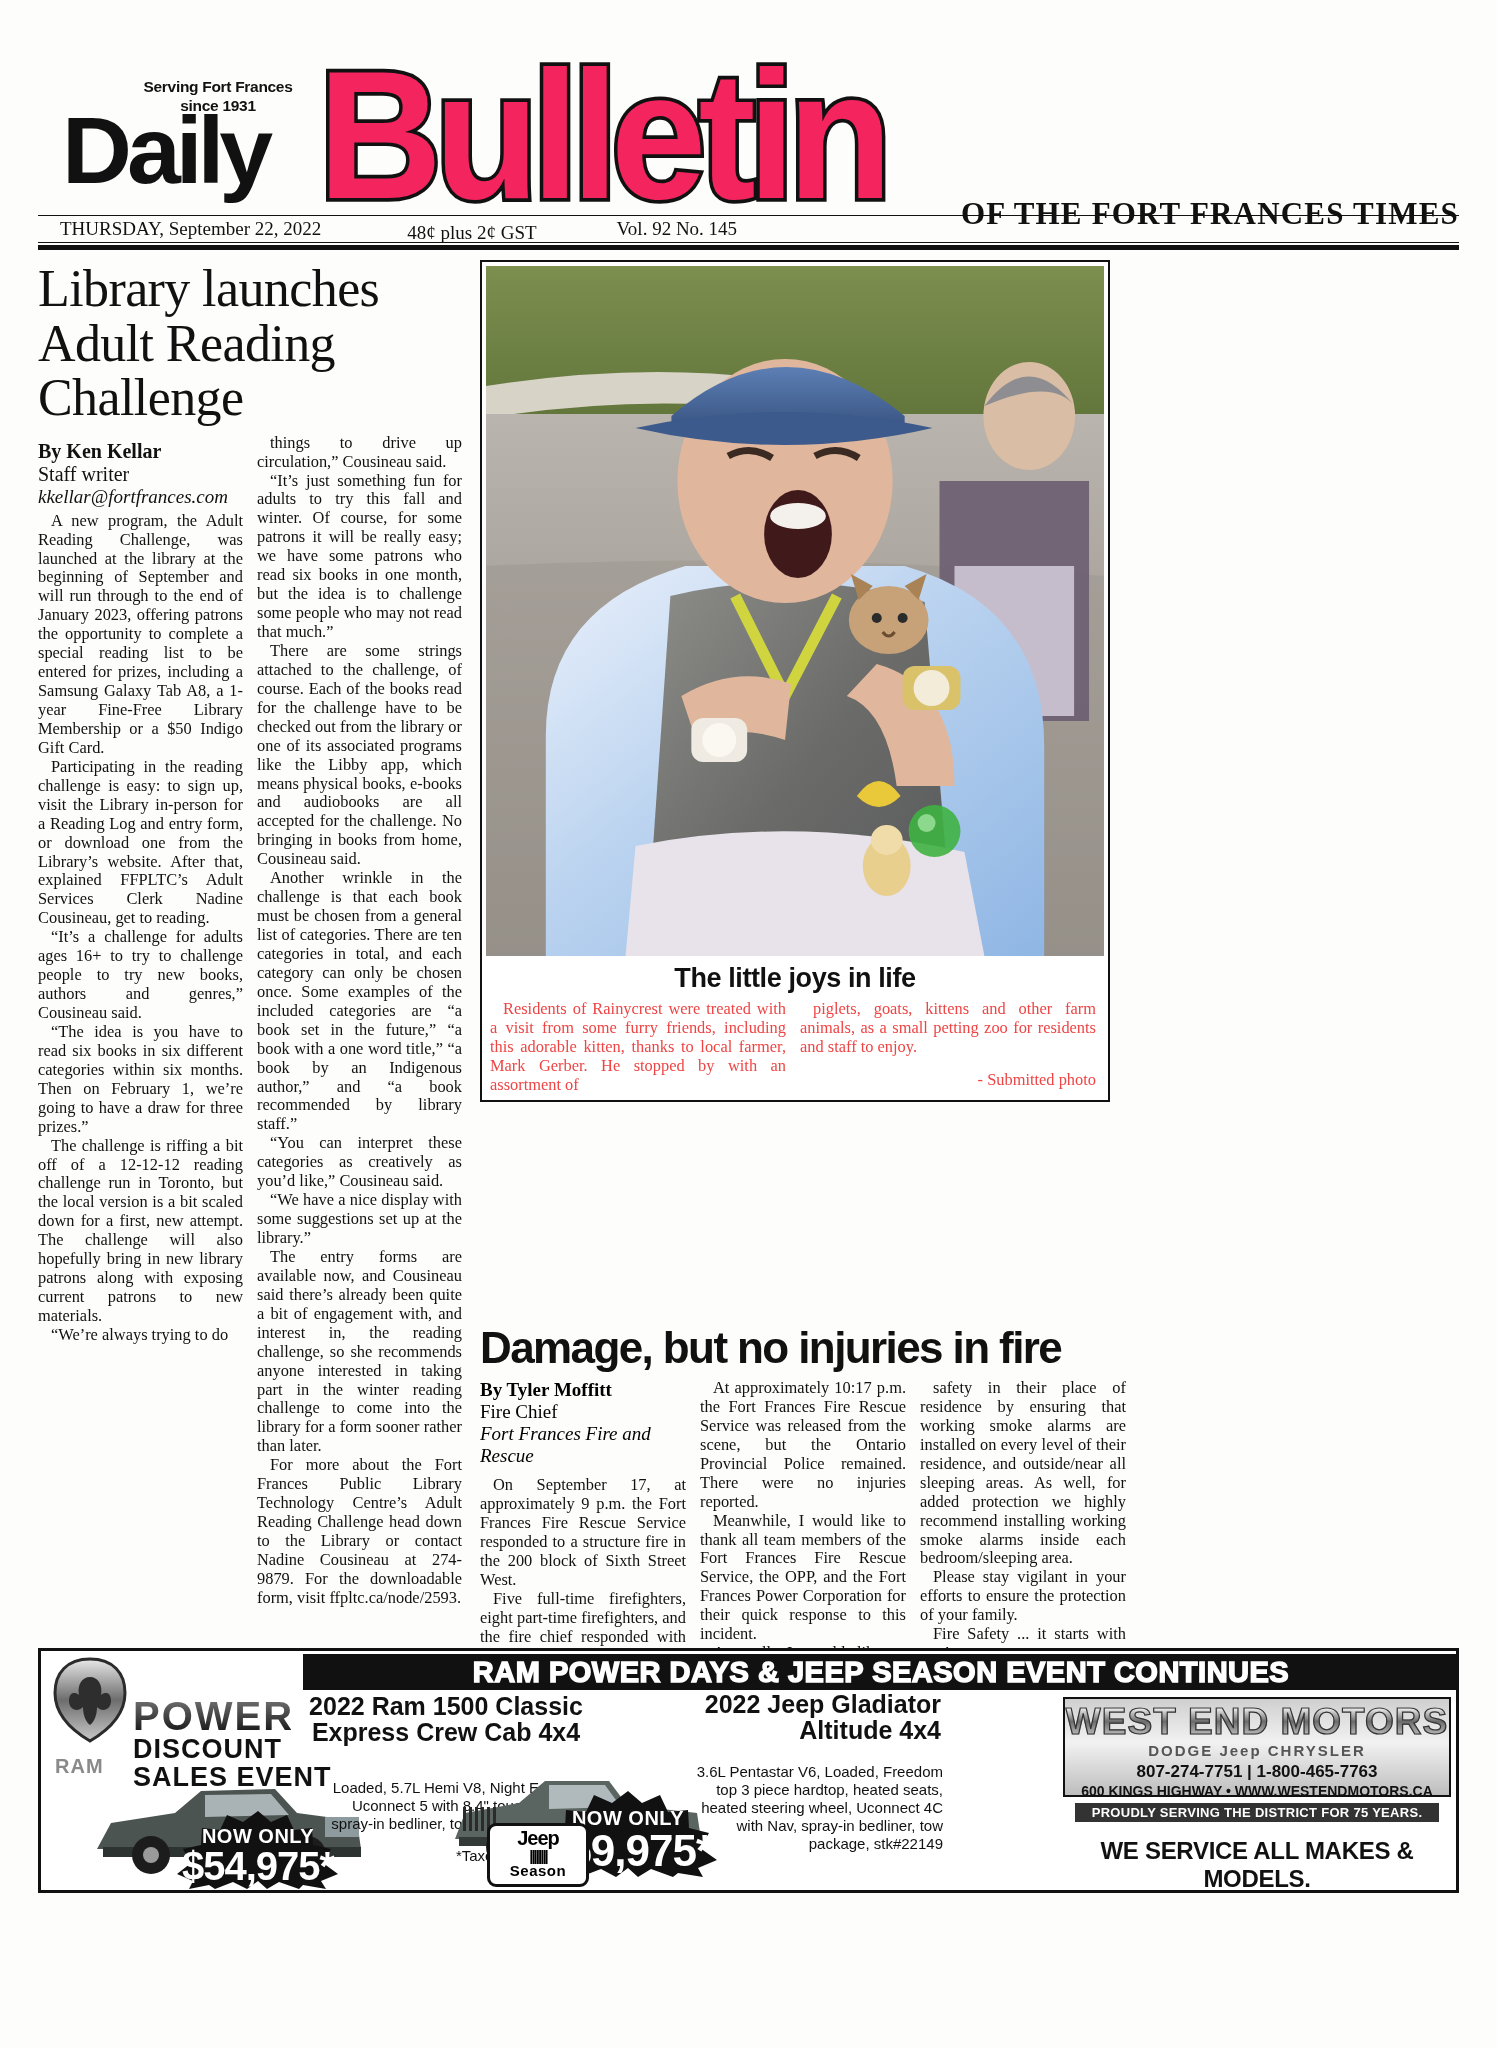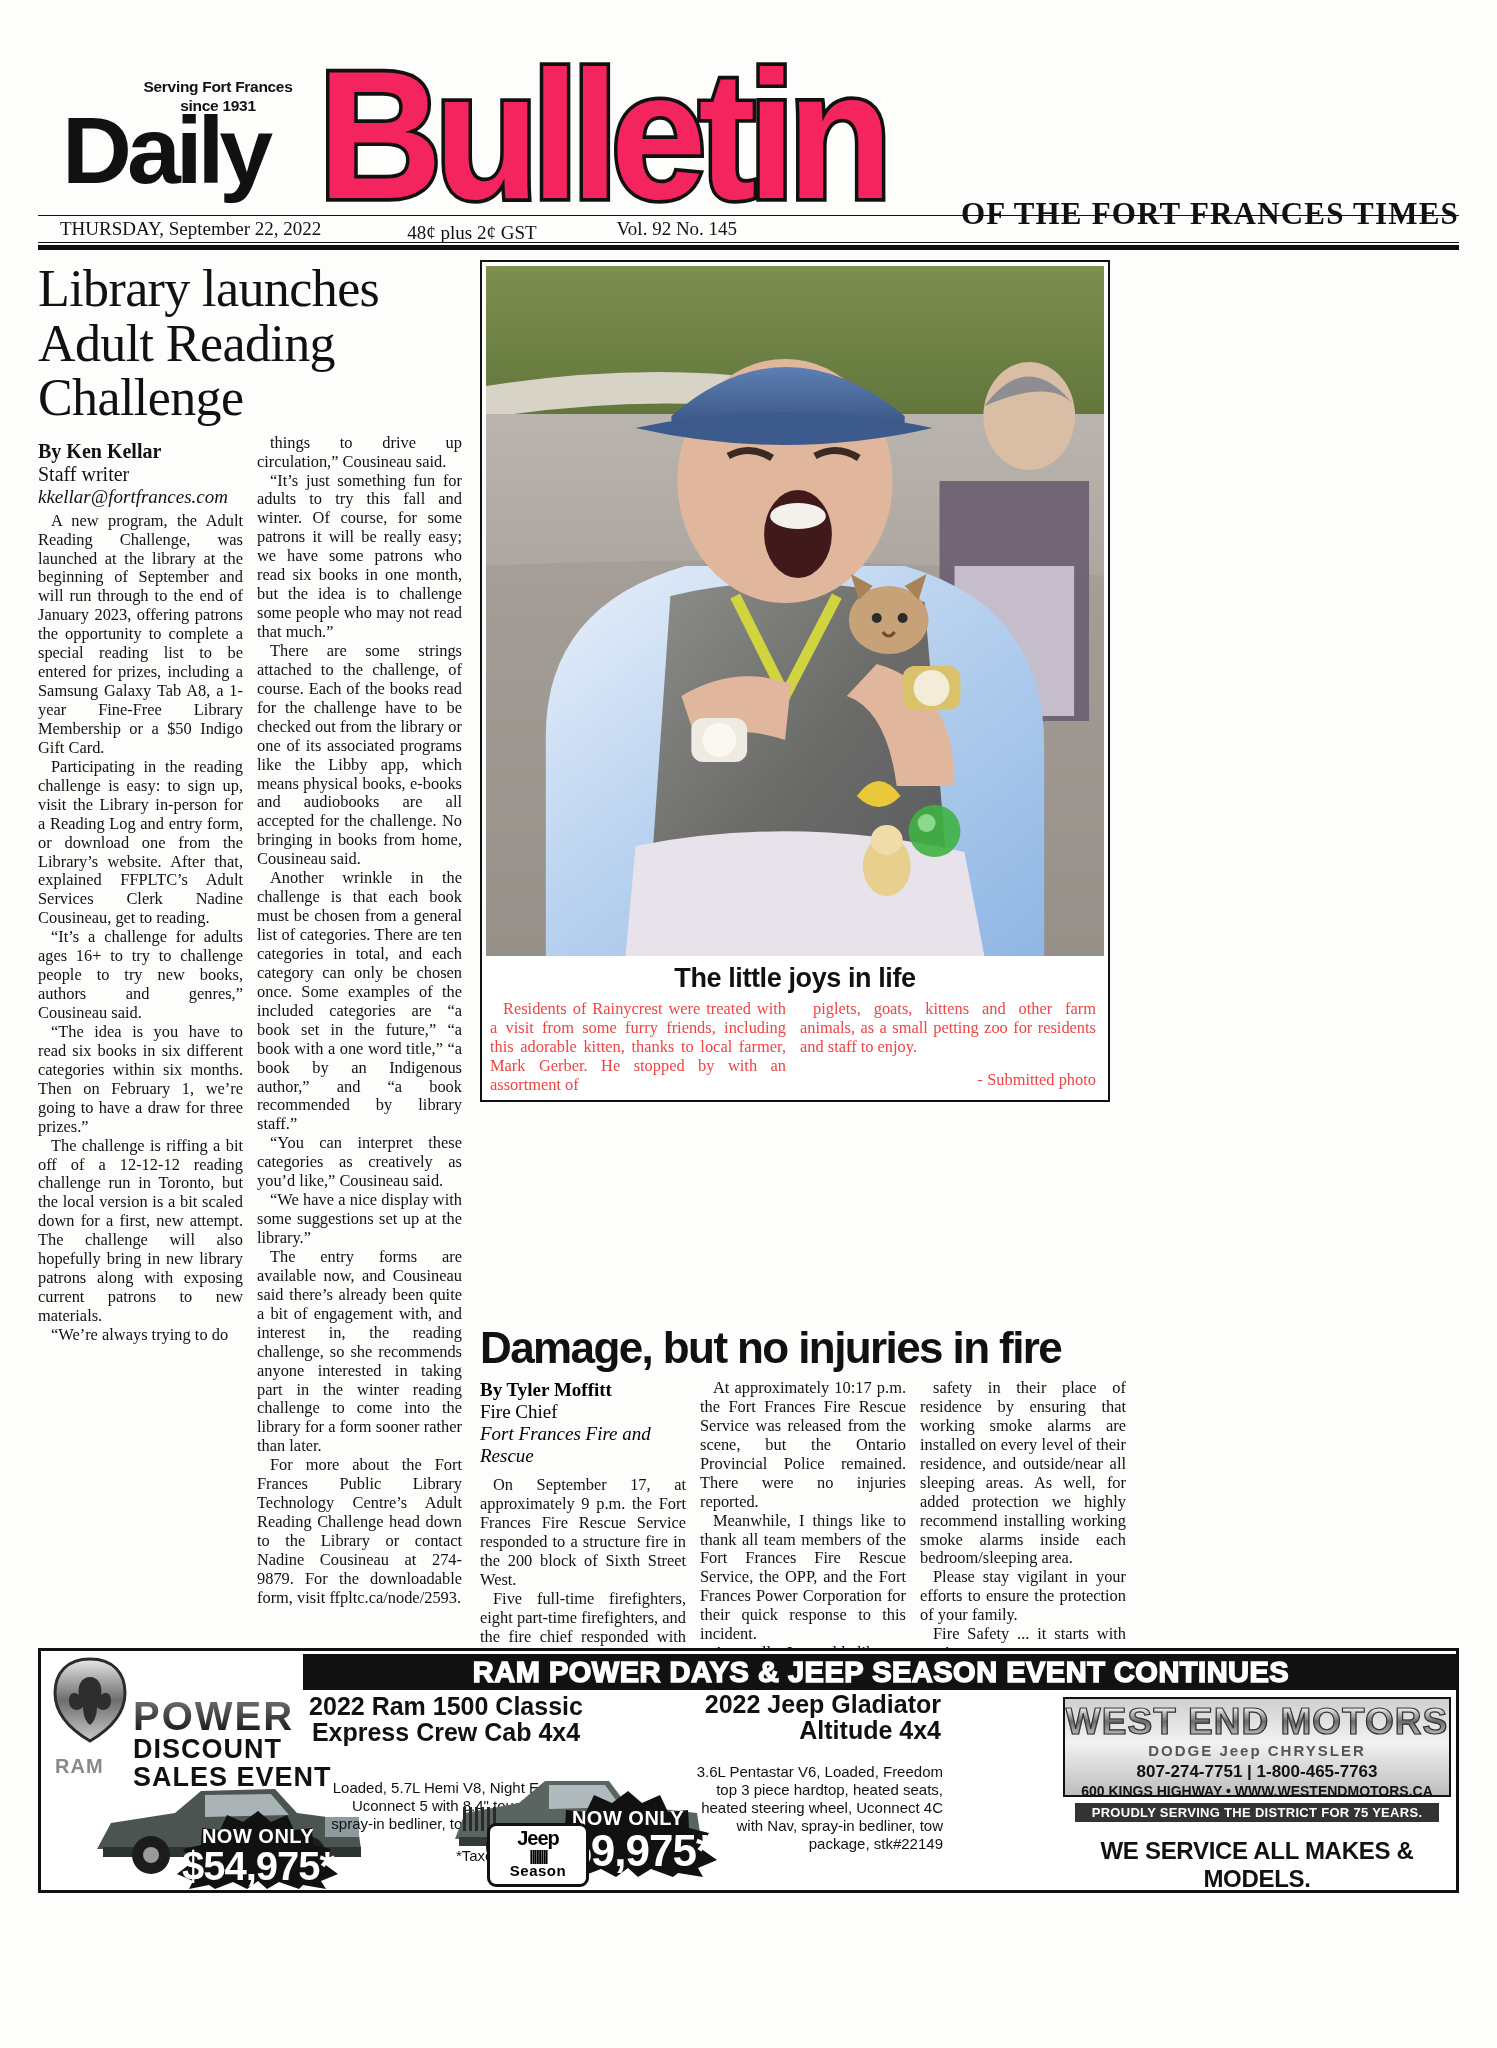--- a/index.html
+++ b/index.html
@@ -553,21 +553,21 @@
             <div class="b-org">Fort Frances Fire and Rescue</div>
           </div>
           <div class="bodytext" style="margin-top:10px;" id="fire-col1">
               <p>On September 17, at approximately 9 p.m. the Fort Frances Fire Rescue Service responded to a structure fire in the 200 block of Sixth Street West.</p>
               <p>Five full-time firefighters, eight part-time firefighters, and the fire chief responded with one pumper truck, and a rescue pickup truck to the scene of the fire.</p>
             </div>
         </div>
         <div class="fire-col">
           <div class="bodytext" id="fire-col2">
               <p>At approximately 10:17 p.m. the Fort Frances Fire Rescue Service was released from the scene, but the Ontario Provincial Police remained. There were no injuries reported.</p>
-              <p>Meanwhile, I things like to thank all team members of the Fort Frances Fire Rescue Service, the OPP, and the Fort Frances Power Corporation for their quick response to this incident.</p>
+              <p>Meanwhile, I would like to thank all team members of the Fort Frances Fire Rescue Service, the OPP, and the Fort Frances Power Corporation for their quick response to this incident.</p>
               <p>As well, I would like to remind people to practice fire</p>
             </div>
         </div>
         <div class="fire-col">
           <div class="bodytext" id="fire-col3">
               <p>safety in their place of residence by ensuring that working smoke alarms are installed on every level of their residence, and outside/near all sleeping areas. As well, for added protection we highly recommend installing working smoke alarms inside each bedroom/sleeping area.</p>
               <p>Please stay vigilant in your efforts to ensure the protection of your family.</p>
               <p>Fire Safety ... it starts with you!</p>
             </div>
         </div>

